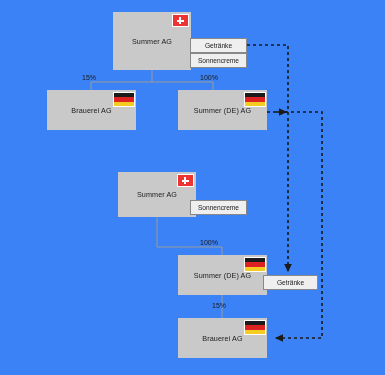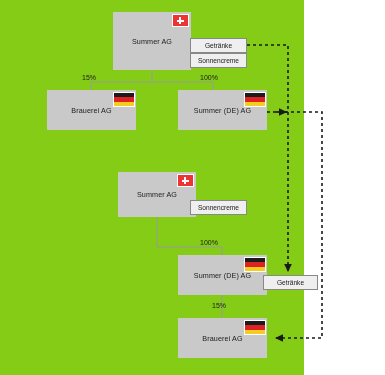--- a/index.html
+++ b/index.html
@@ -8,23 +8,23 @@
     background: #ffffff;
   }
   body {
     width: 385px;
     height: 375px;
     font-family: "Liberation Sans", sans-serif;
     overflow: hidden;
   }
   #canvas {
     position: relative;
-    width: 304px;
+    width: 385px;
     height: 375px;
-    background: #84cc16;
+    background: #3b82f6;
   }
   #svg-layer {
     position: absolute;
     left: 0;
     top: 0;
     width: 385px;
     height: 375px;
     pointer-events: none;
   }
 

